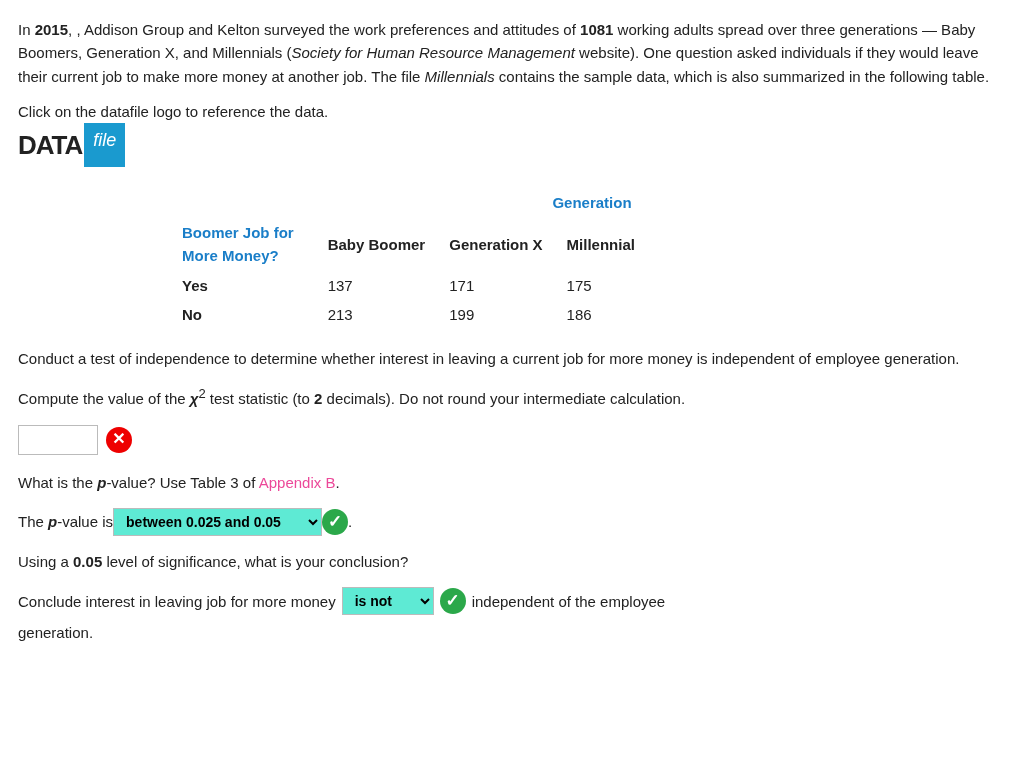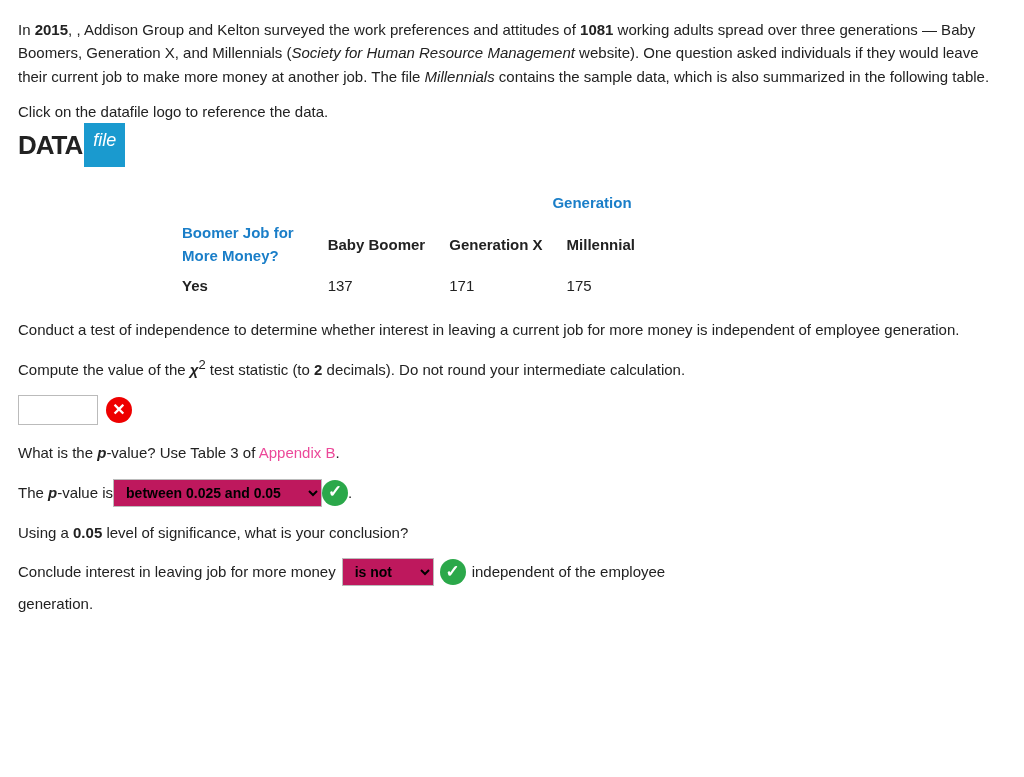--- a/index.html
+++ b/index.html
@@ -147,21 +147,21 @@
       color: #ec4899;
       text-decoration: none;
       cursor: pointer;
       margin-top: 33px;
     }
     
     .inline-select {
       font-size: 14px;
       padding: 3px 24px 3px 8px;
       border: 1px solid #bbb;
-      background: #be185d;
+      background: #5eead4;
       height: 28px;
       cursor: pointer;
       appearance: auto;
       -webkit-appearance: auto;
       font-weight: bold;
     }
     .pvalue-select-row {
       display: flex;
       align-items: center;
       gap: 0;
@@ -220,20 +220,26 @@
         <th class="col-header">Millennial</th>
       </tr>
     </thead>
     <tbody>
       <tr>
         <td class="row-label">Yes</td>
         <td class="data-cell">137</td>
         <td class="data-cell">171</td>
         <td class="data-cell">175</td>
       </tr>
+      <tr>
+        <td class="row-label">No</td>
+        <td class="data-cell">213</td>
+        <td class="data-cell">199</td>
+        <td class="data-cell">186</td>
+      </tr>
     </tbody>
   </table>
 </div>
 
 
 <p class="section-text">Conduct a test of independence to determine whether interest in leaving a current job for more money is independent of employee generation.</p>
 
 
 <p class="chi-line section-text">
   <span>Compute the value of the </span><span class="italic bold">χ</span><sup class="chi-sup">2</sup><span> test statistic (to </span><span class="bold">2</span><span> decimals). Do not round your intermediate calculation.</span>

